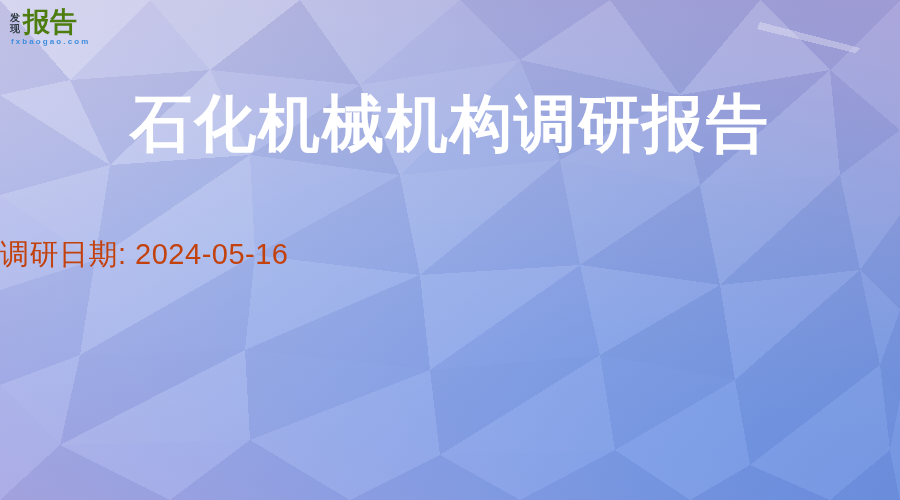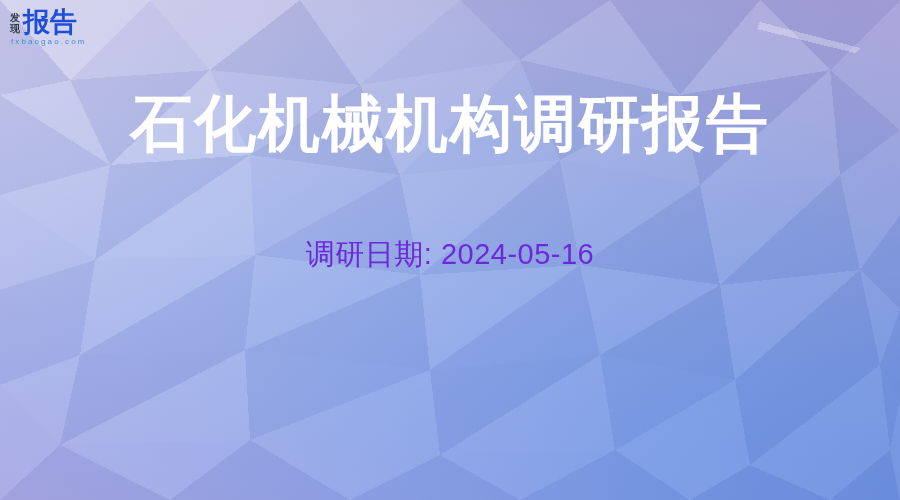--- a/index.html
+++ b/index.html
@@ -44,27 +44,27 @@
     font-weight:700;
     color:#2f3b44;
     letter-spacing:0px;
     margin-right:3px;
     padding-top:1px;
   }
   .logo-main {
     font-size:27px;
     line-height:27px;
     font-weight:700;
-    color:#1d4ed8;
+    color:#4d7c0f;
     letter-spacing:0px;
   }
   .logo-url {
     font-size:8px;
     line-height:10px;
-    font-weight:400;
+    font-weight:700;
     color:#3f8ddd;
     letter-spacing:2.1px;
     margin-top:1px;
     margin-left:1px;
   }
 
   
   .title {
     position:absolute;
     left:0; right:0;
@@ -77,25 +77,25 @@
     letter-spacing:2px;
     z-index:4;
     white-space:nowrap;
   }
 
   
   .subtitle {
     position:absolute;
     left:0; right:0;
     top:234px;
-    text-align:center;
+    text-align:left;
     font-size:29px;
     line-height:40px;
     font-weight:400;
-    color:#6d28d9;
+    color:#c2410c;
     letter-spacing:0.5px;
     z-index:4;
     white-space:nowrap;
   }
 
   
   .slogan {
     position:absolute;
     right:22px;
     bottom:14px;

